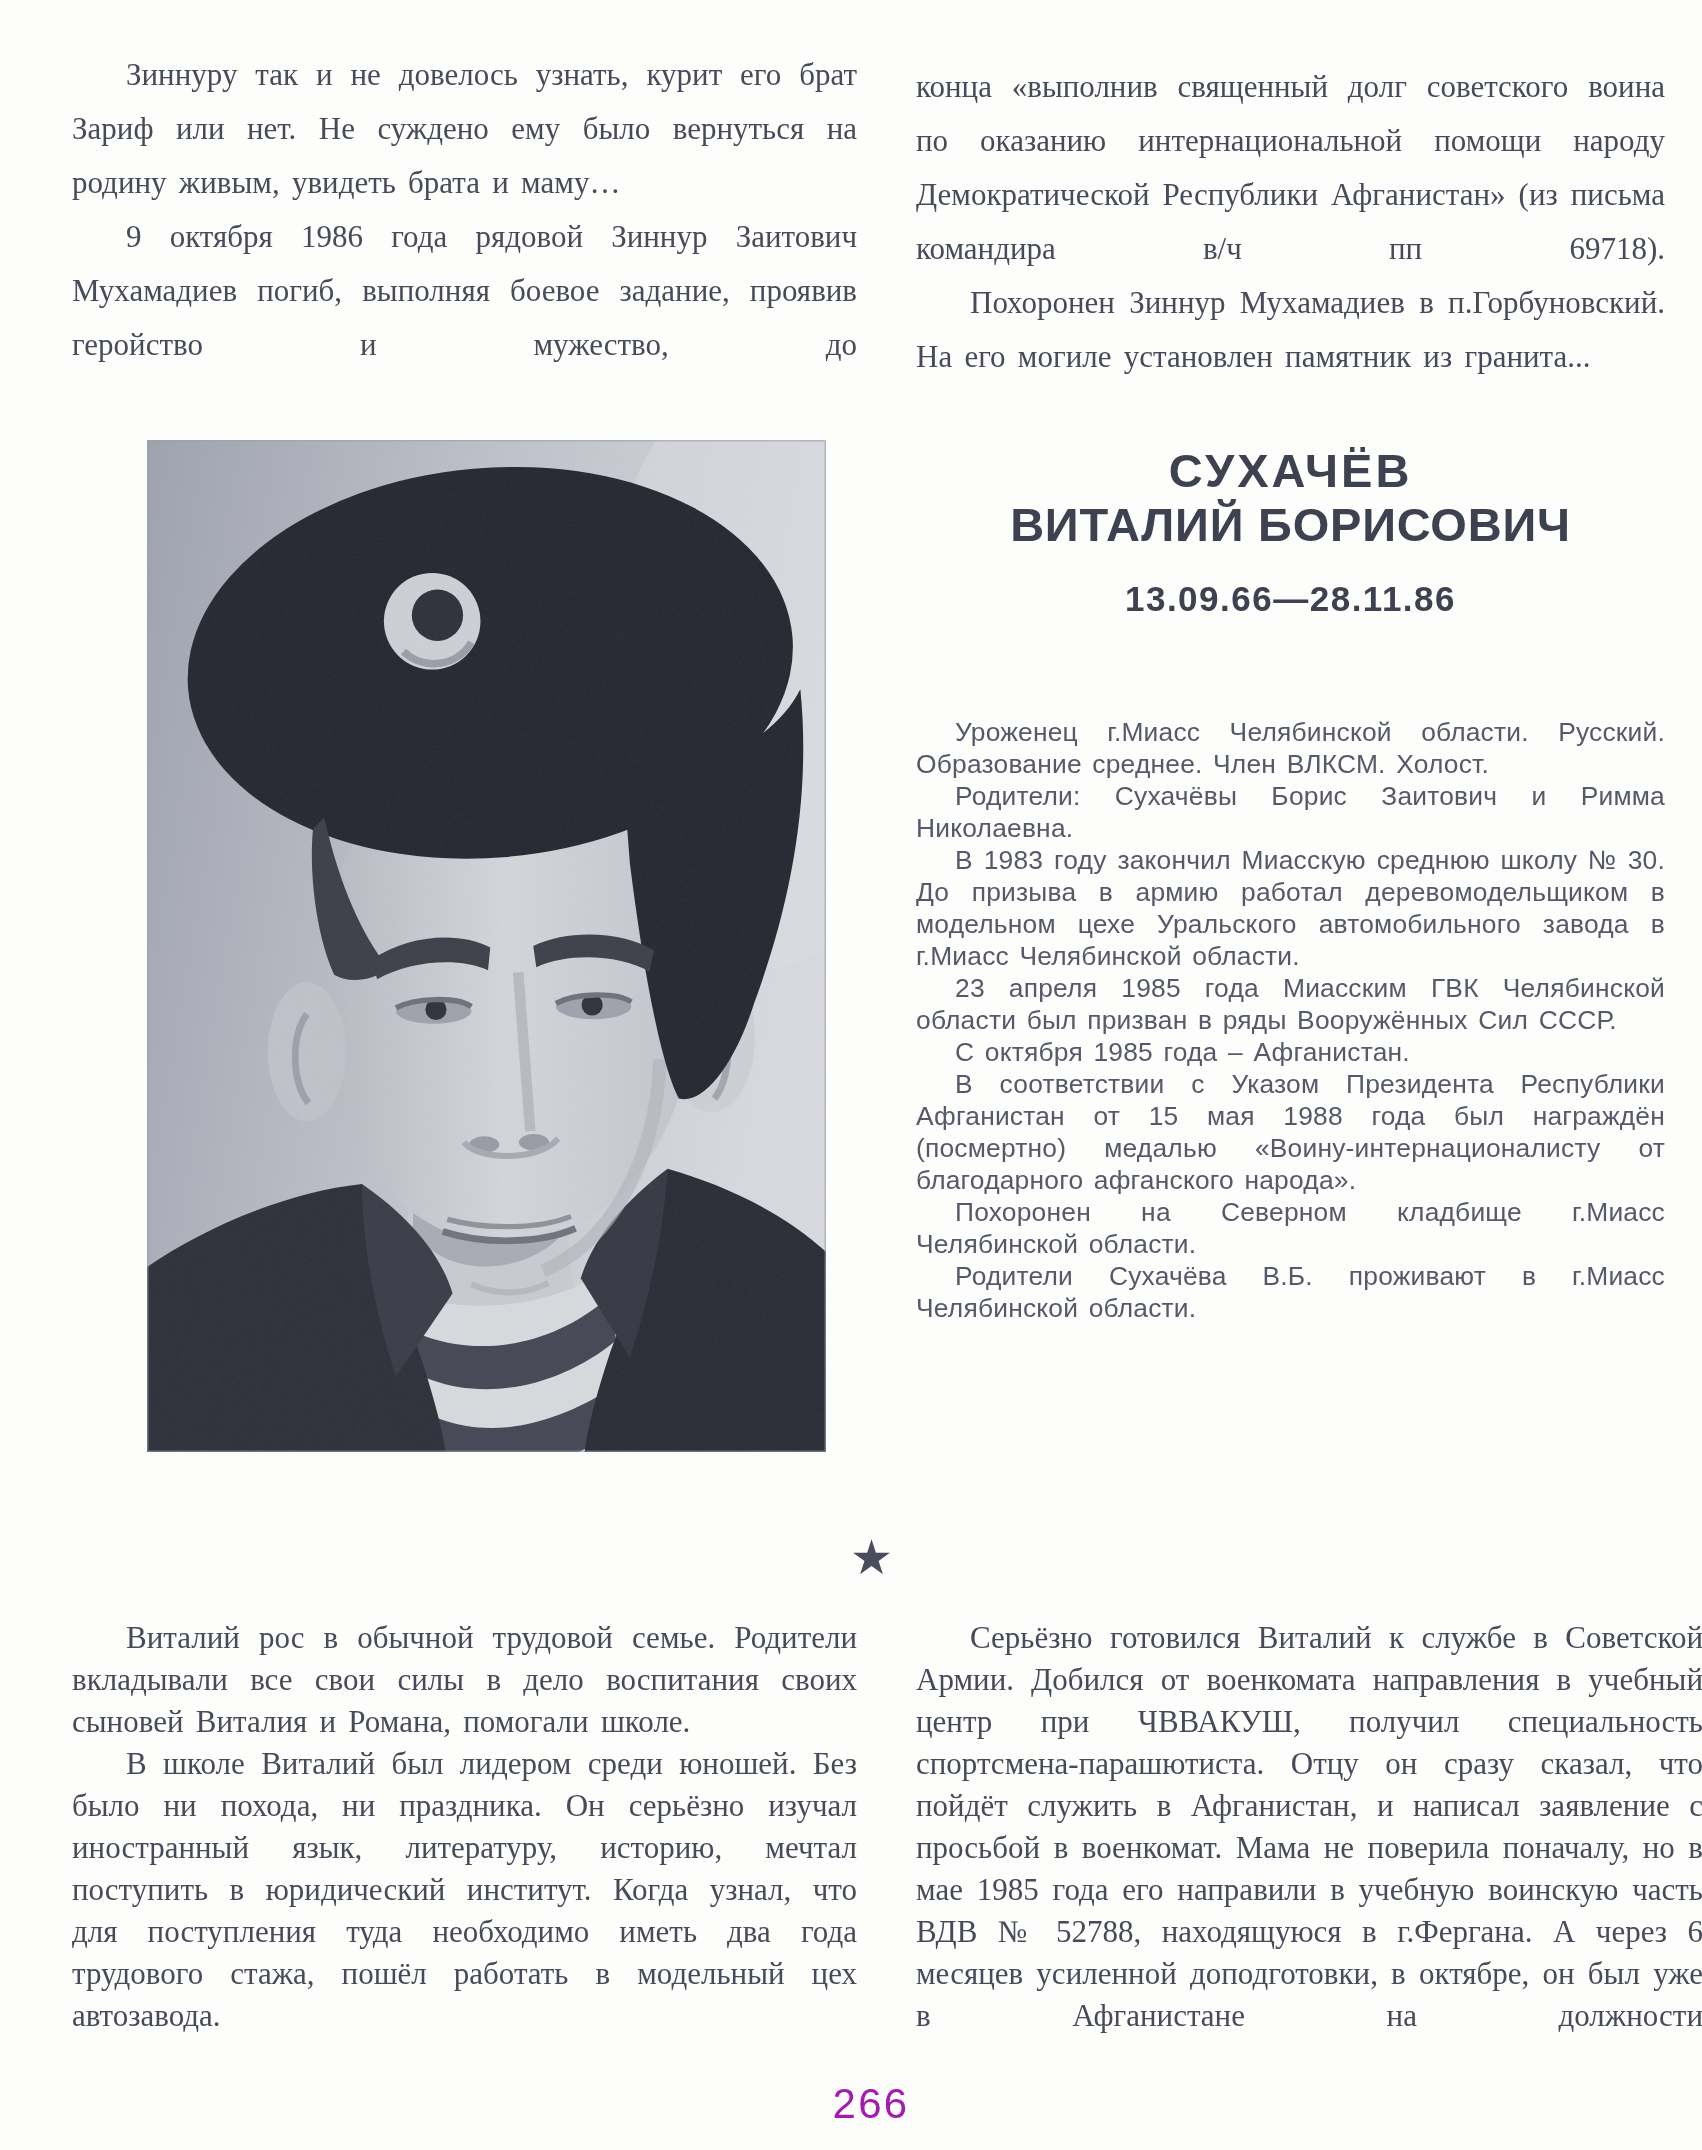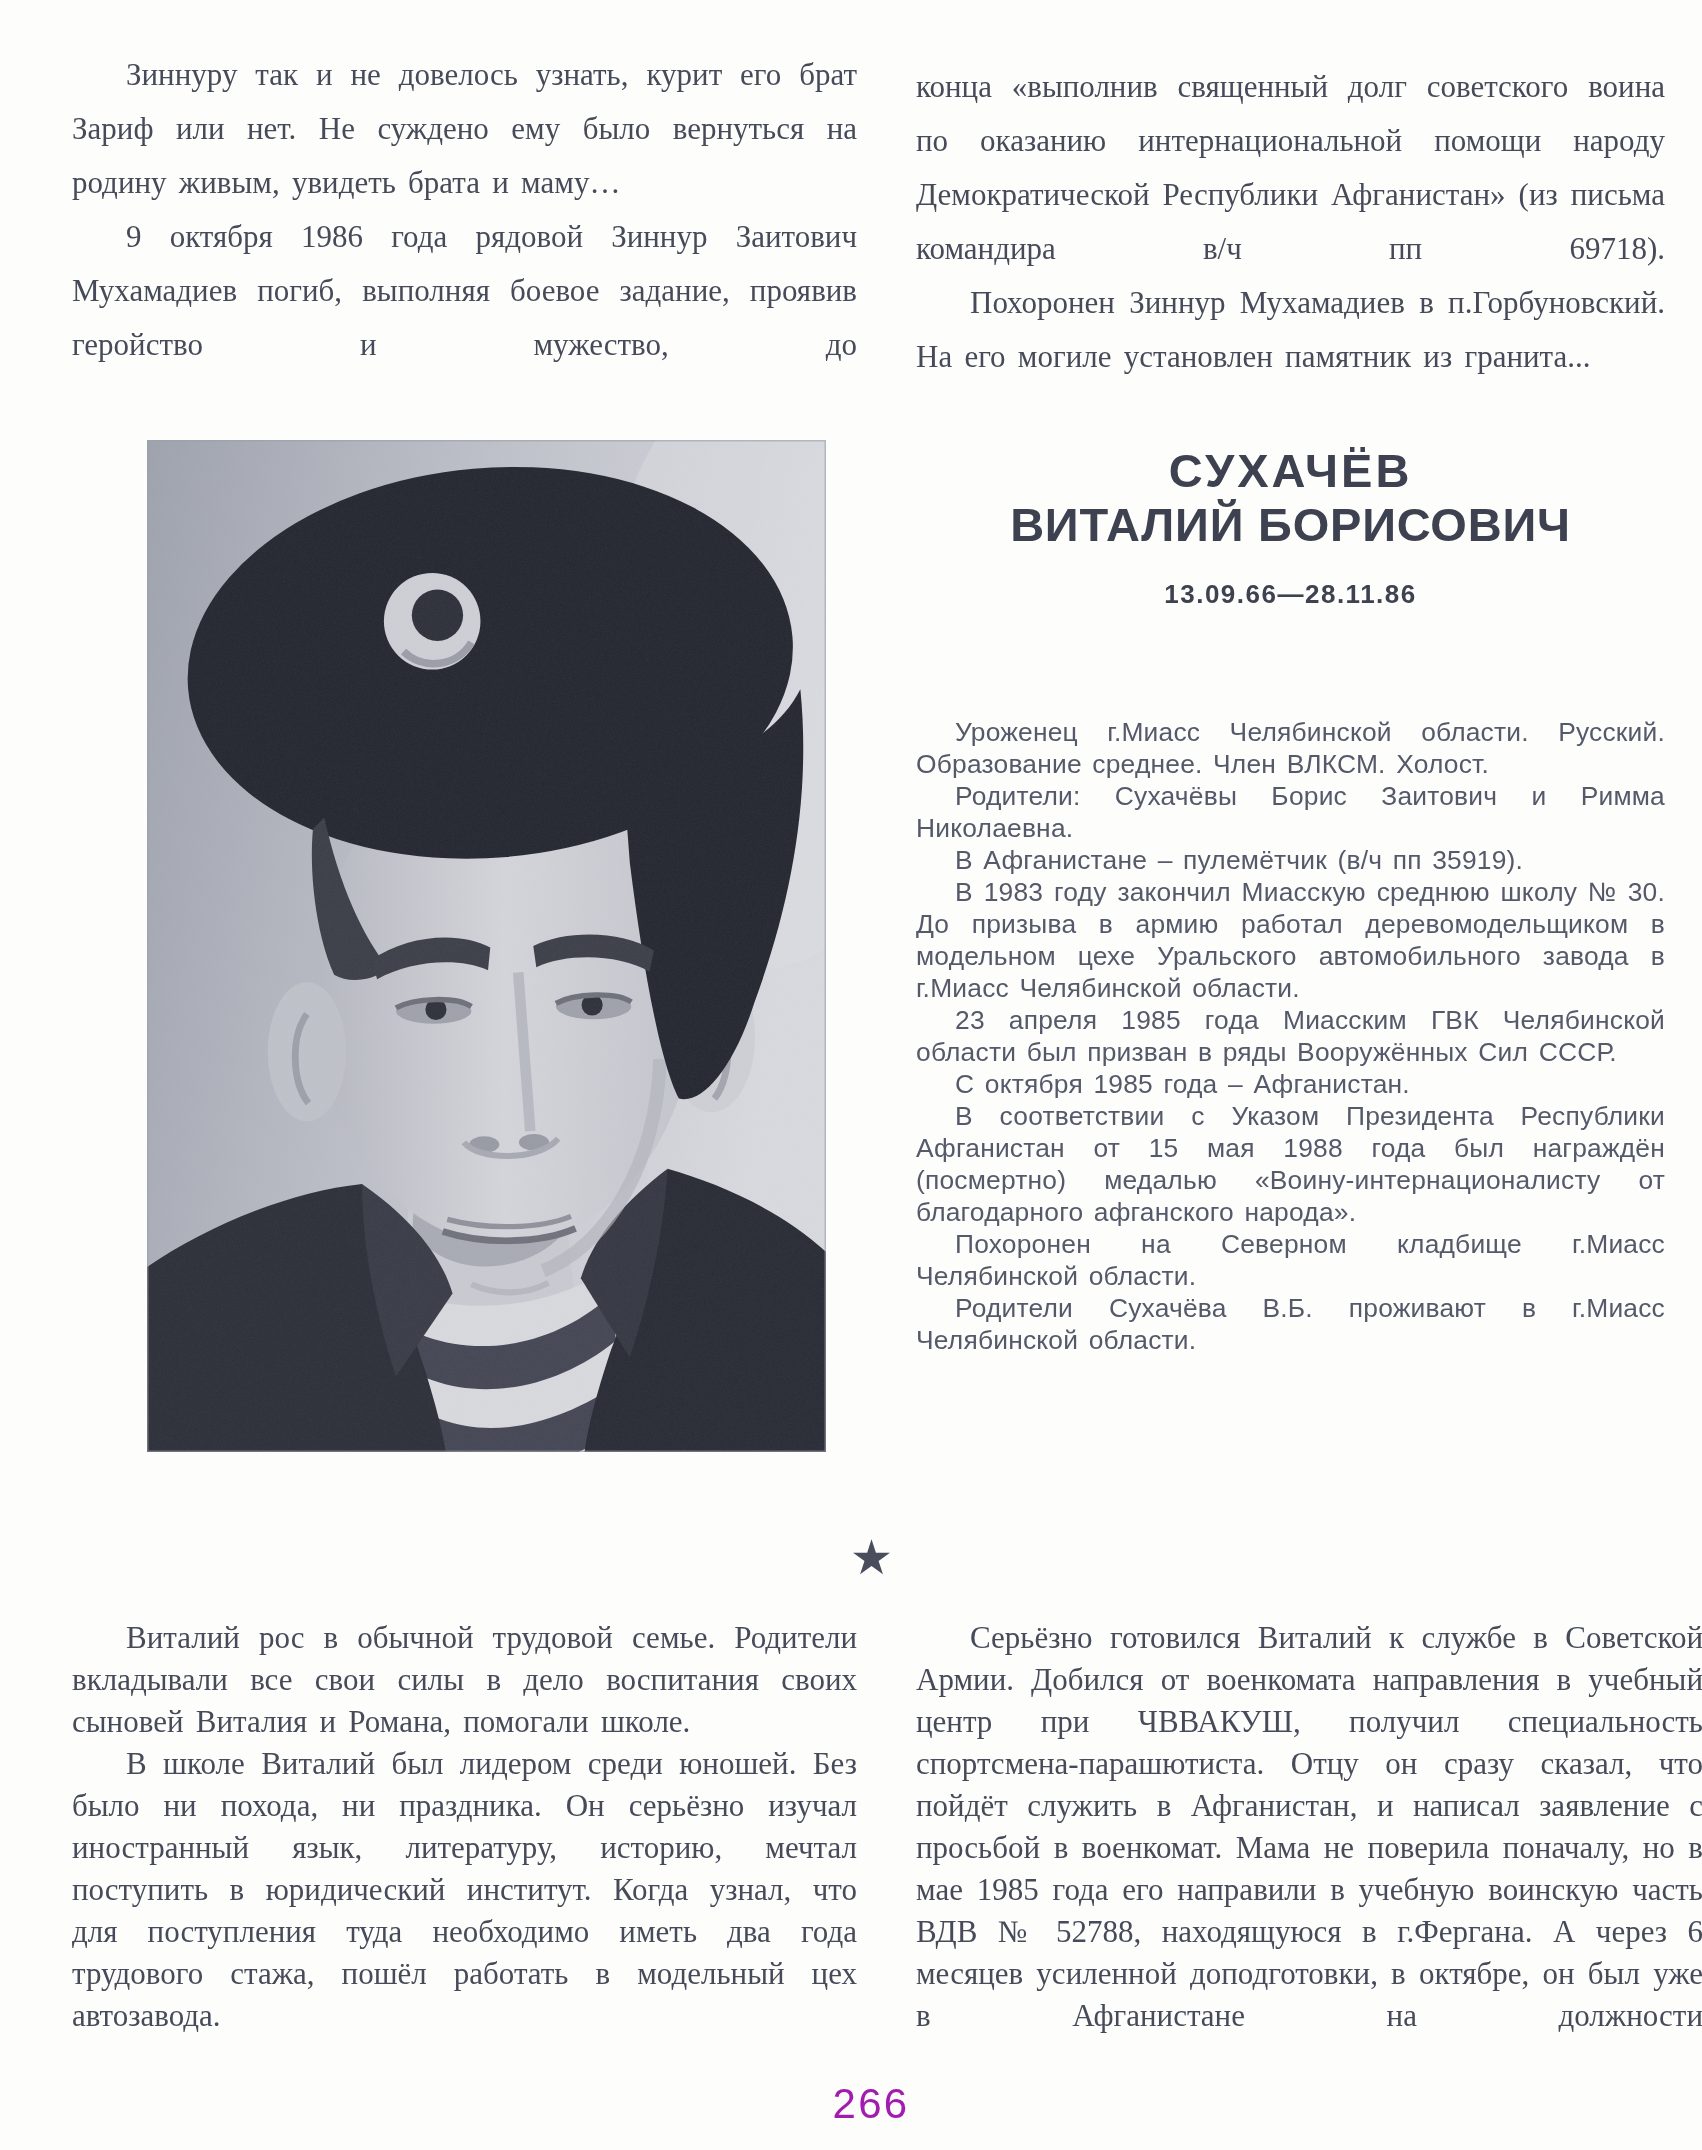--- a/index.html
+++ b/index.html
@@ -28,21 +28,21 @@
   .photo svg { display:block; width:100%; height:100%; }
 
   
   .profile-header {
     position:absolute; left:916px; top:444px; width:749px;
     text-align:center; font-family:"Liberation Sans", sans-serif;
     color:#3e4250;
   }
   .profile-header .surname  { font-size:47px; font-weight:bold; letter-spacing:3px; line-height:54px; }
   .profile-header .fullname { font-size:47px; font-weight:bold; letter-spacing:0.8px; line-height:54px; }
-  .profile-header .dates    { font-size:26px; font-weight:bold; letter-spacing:1.5px; margin-top:27px; }
+  .profile-header .dates    { font-size:35px; font-weight:bold; letter-spacing:1.5px; margin-top:27px; }
   .profile-header .rank     { font-size:32px; font-weight:bold; margin-top:30px; }
 
   
   .bio {
     position:absolute; left:916px; top:716px; width:749px;
     font-family:"Liberation Sans", sans-serif;
     font-size:26.4px; line-height:32px; color:#555969;
     text-align:justify; word-spacing:3px; letter-spacing:0.2px;
   }
   .bio p { text-indent:39px; }
@@ -146,21 +146,20 @@
 
   <header class="profile-header">
     <h2 class="surname">СУХАЧЁВ</h2>
     <h2 class="fullname">ВИТАЛИЙ БОРИСОВИЧ</h2>
     <div class="dates">13.09.66—28.11.86</div>
   </header>
 
   <section class="bio">
     <p>Уроженец г.Миасс Челябинской области. Русский. Образование среднее. Член ВЛКСМ. Холост.</p>
     <p>Родители: Сухачёвы Борис Заитович и Римма Николаевна.</p>
-    <p>В Афганистане – пулемётчик (в/ч пп 35919).</p>
     <p>В 1983 году закончил Миасскую среднюю школу № 30. До призыва в армию работал деревомодельщиком в модельном цехе Уральского автомобильного завода в г.Миасс Челябинской области.</p>
     <p>23 апреля 1985 года Миасским ГВК Челябинской области был призван в ряды Вооружённых Сил СССР.</p>
     <p>С октября 1985 года – Афганистан.</p>
     <p>В соответствии с Указом Президента Республики Афганистан от 15 мая 1988 года был награждён (посмертно) медалью «Воину-интернационалисту от благодарного афганского народа».</p>
     <p>Похоронен на Северном кладбище г.Миасс Челябинской области.</p>
     <p>Родители Сухачёва В.Б. проживают в г.Миасс Челябинской области.</p>
   </section>
 
   <div class="star">★</div>
 

